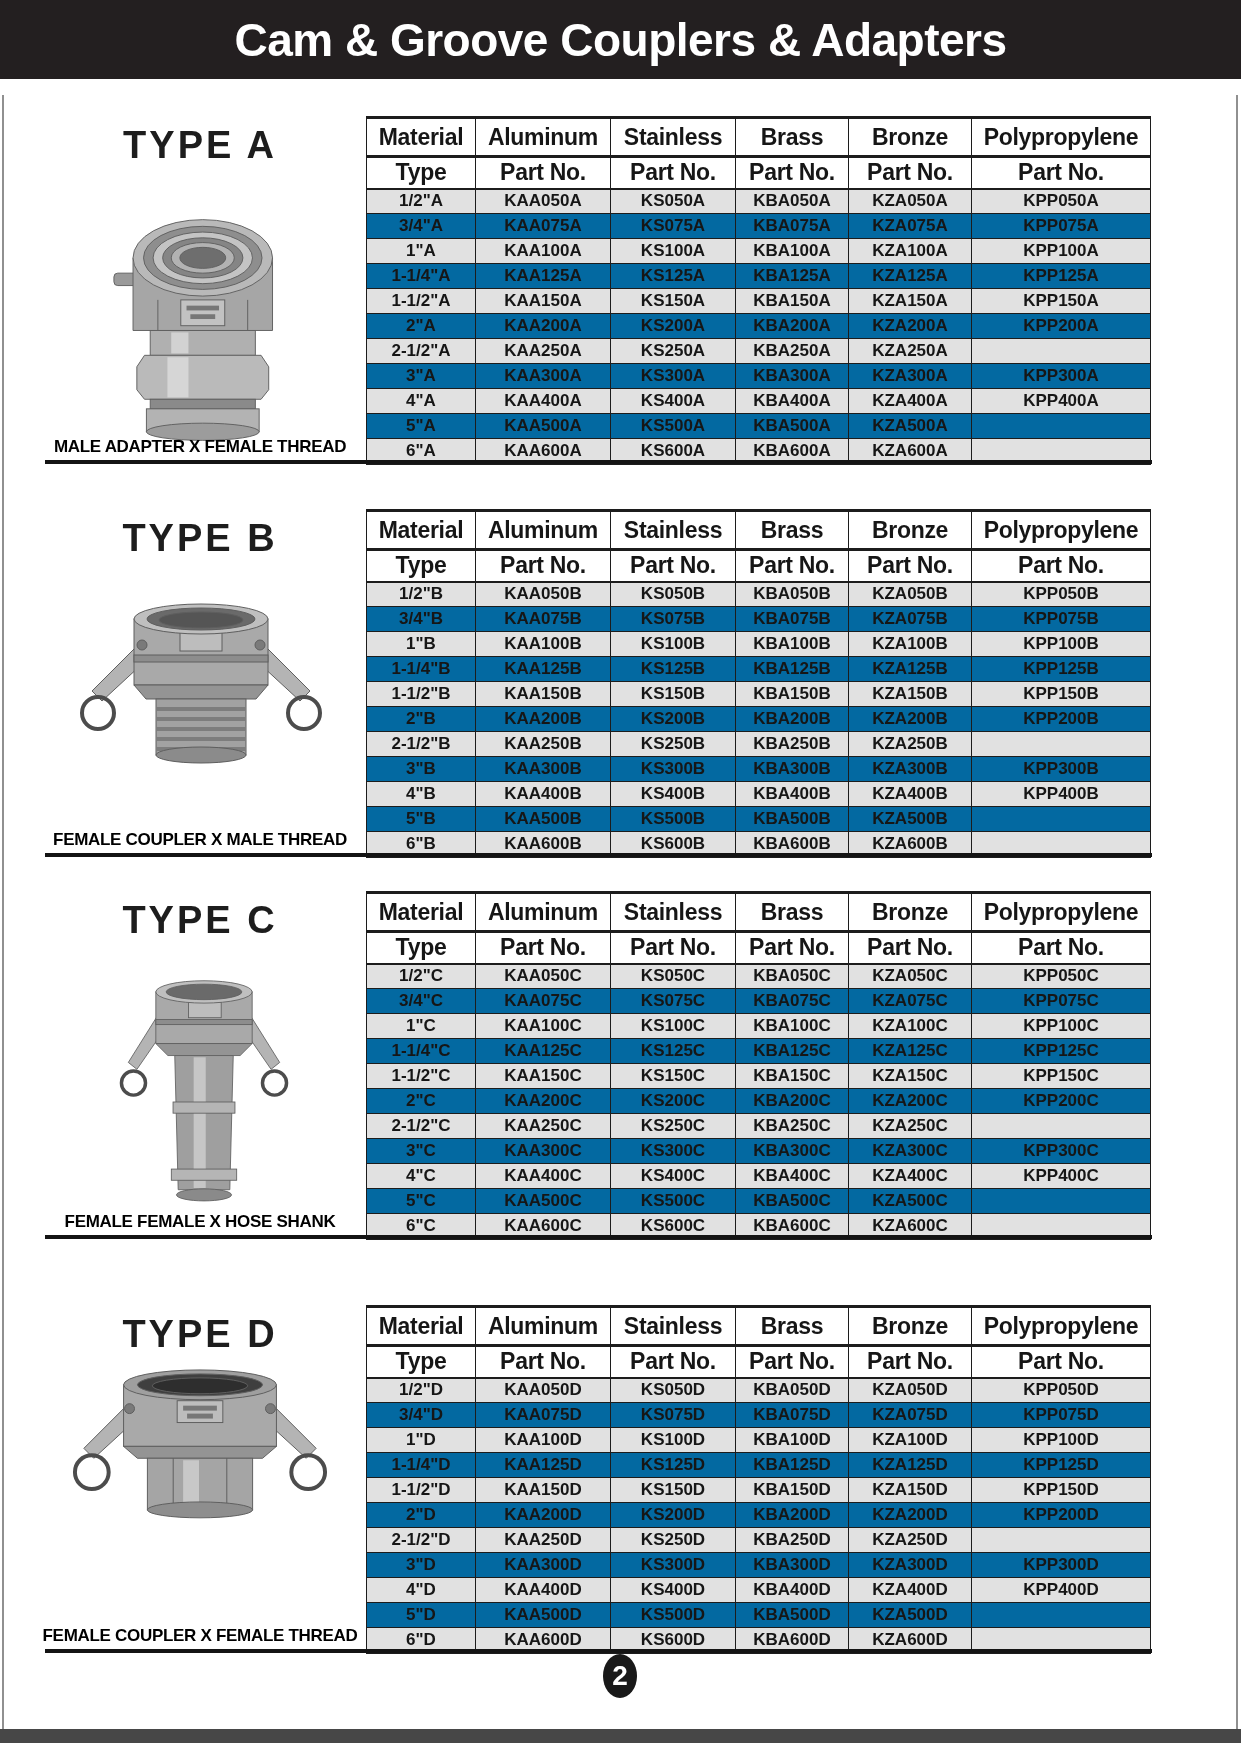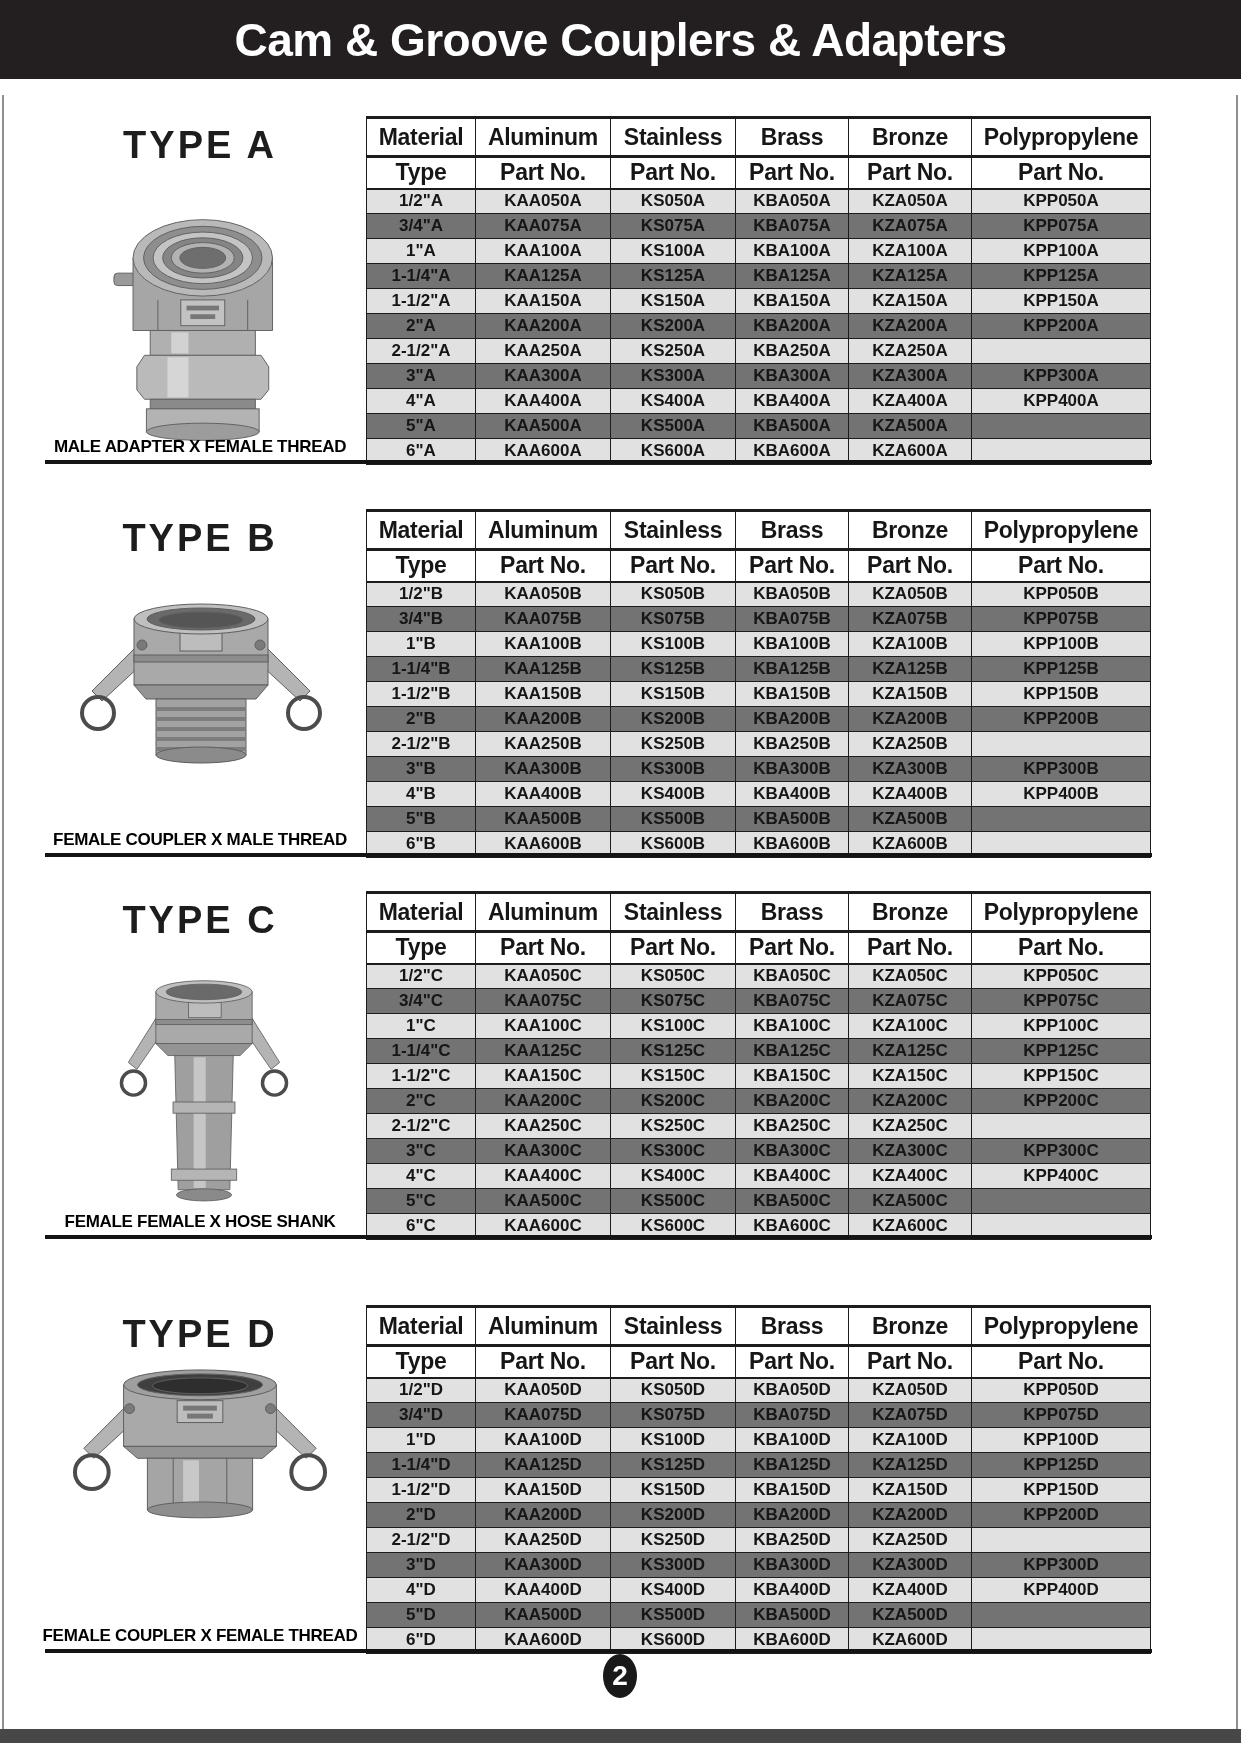--- a/index.html
+++ b/index.html
@@ -31,21 +31,21 @@
   }
   .caption{
     position:absolute;left:30px;top:320px;width:340px;height:22px;line-height:22px;
     text-align:center;font-size:17px;font-weight:bold;letter-spacing:-.3px;white-space:nowrap;color:#000000;
   }
   .product-image{position:absolute}
   .product-image svg{display:block;width:100%;height:auto}
   .divider{position:absolute;left:45px;top:344px;width:1107px;height:4px;background:#141414}
   table.parts{
     position:absolute;left:366px;top:0;width:784px;
-    border-collapse:collapse;table-layout:fixed;background:#737373;
+    border-collapse:collapse;table-layout:fixed;background:#0369a1;
   }
   .parts th,.parts td{
     border:1.6px solid var(--line);font-weight:bold;text-align:center;
     padding:0;white-space:nowrap;overflow:hidden;color:#161616;
   }
   .parts thead th{font-size:23px;letter-spacing:-.3px;background:#fff}
   .parts tr.mrow{height:39px}
   .parts tr.mrow th{border-top:3px solid var(--line);border-bottom:3px solid var(--line)}
   .parts tr.srow{height:32px}
   .parts tr.srow th{border-bottom:2.5px solid var(--line)}

